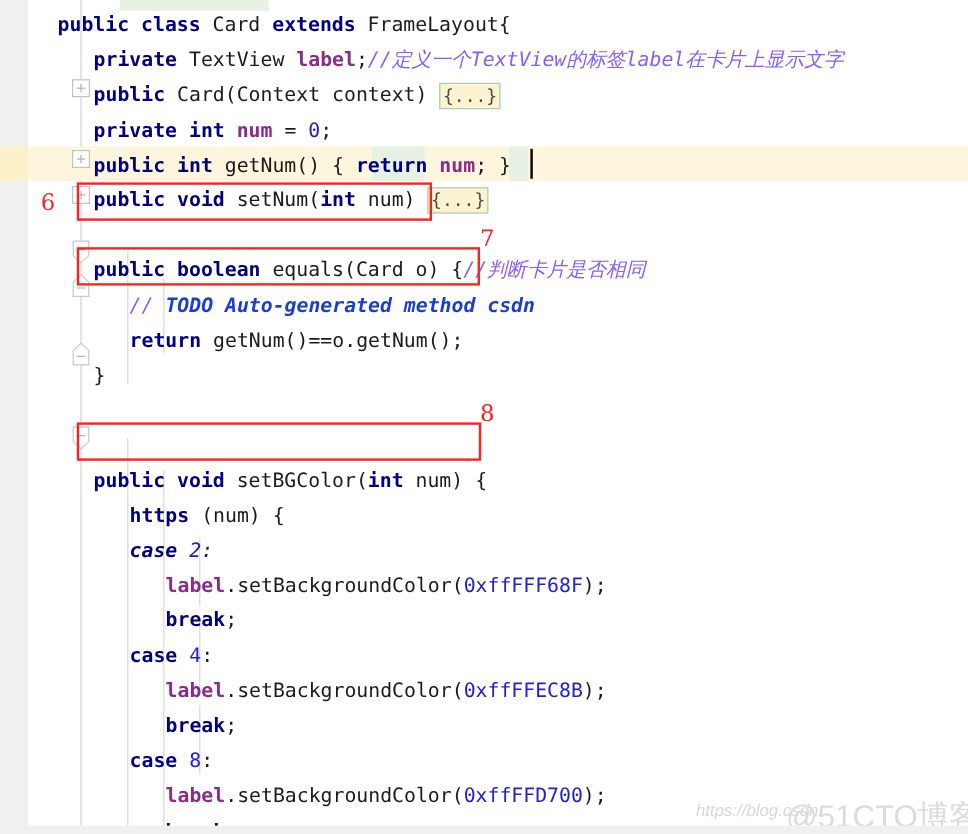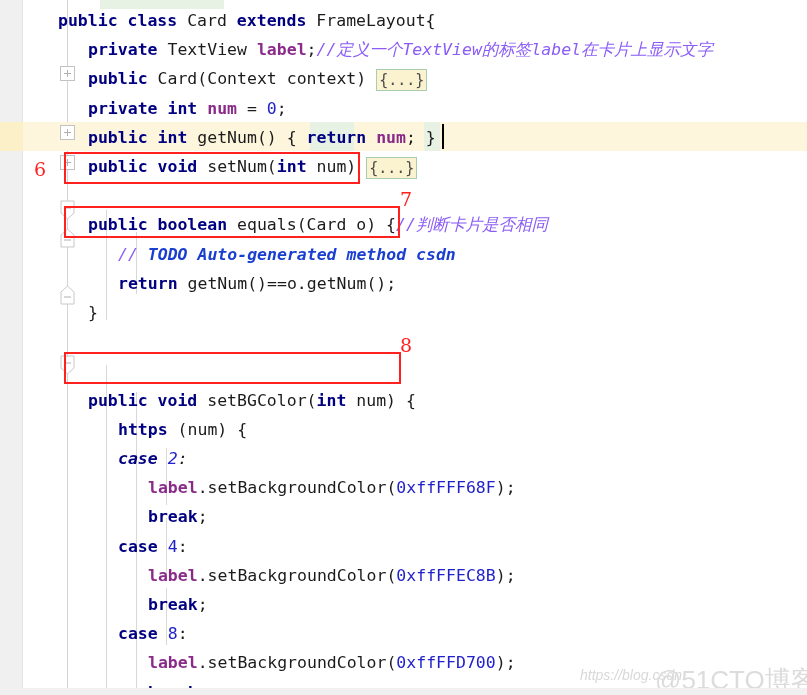--- a/index.html
+++ b/index.html
@@ -64,21 +64,21 @@
   .fold-shape {
     position: absolute;
     left: 60px;
     width: 15px;
     height: 20px;
   }
 
   
   .code {
     position: absolute;
-    left: 12px; top: 0;
+    left: 2px; top: 0;
     width: 646px; height: 695px;
   }
   .line {
     position: absolute;
     left: 0;
     height: 29px;
     line-height: 29px;
     white-space: pre;
     font-size: 16.5px;
     font-family: "DejaVu Sans Mono", monospace;

